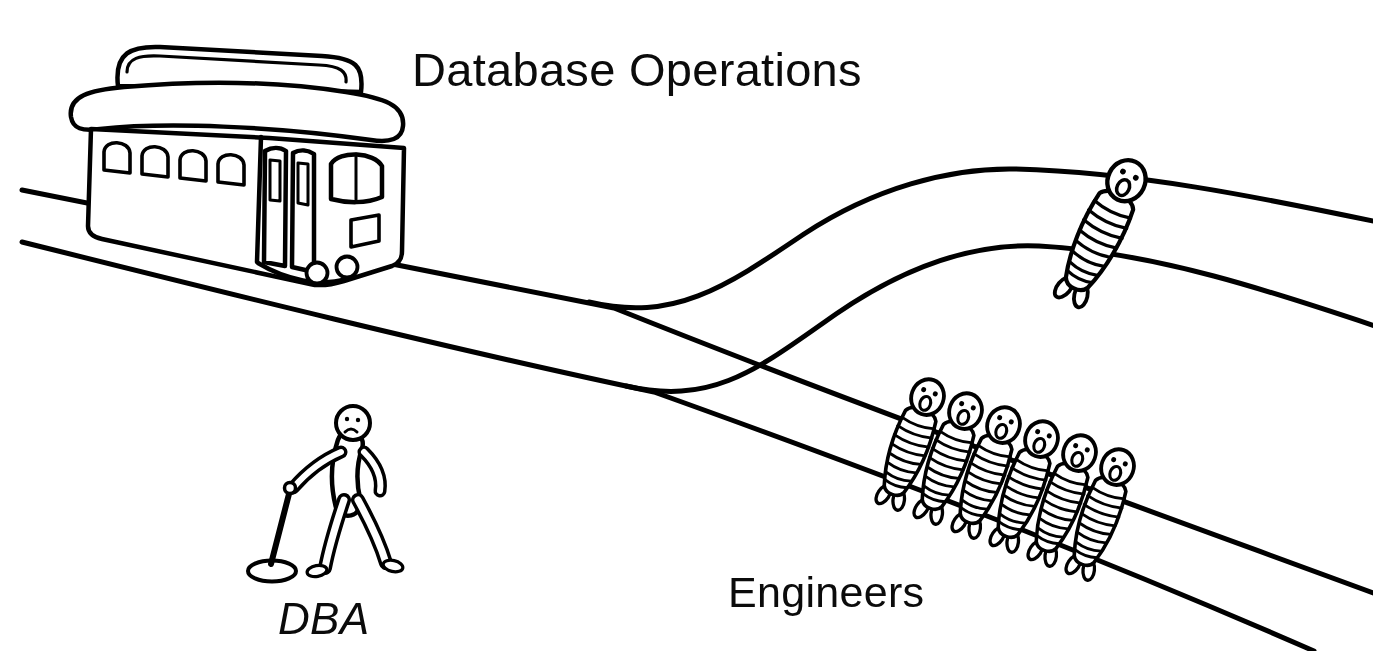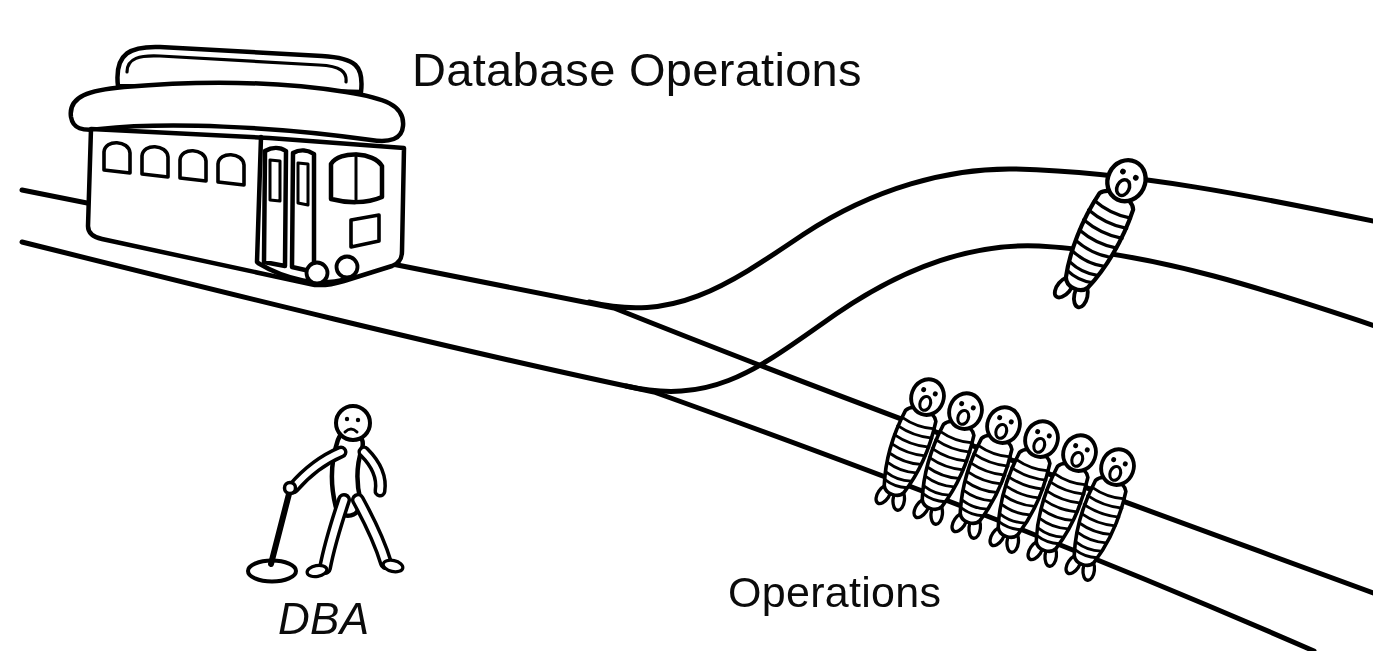--- a/index.html
+++ b/index.html
@@ -150,16 +150,16 @@
       <circle cx="339" cy="423" r="17" fill="#fff" stroke="#000" stroke-width="4"></circle>
       <circle cx="333" cy="419" r="2.2" fill="#000" stroke="none"></circle>
       <circle cx="344" cy="420" r="2.2" fill="#000" stroke="none"></circle>
       <path d="M 331 432 Q 337 426 343 432" stroke="#000" stroke-width="3"></path>
     </g>
   </svg>
 
   <div class="label" id="label-trolley">Database Operations</div>
 
 
-  <div class="label" id="label-developers">Operations</div>
+  <div class="label" id="label-developers">Engineers</div>
 
   <div class="label" id="label-dba">DBA</div>
 </div>
 
 </body></html>

